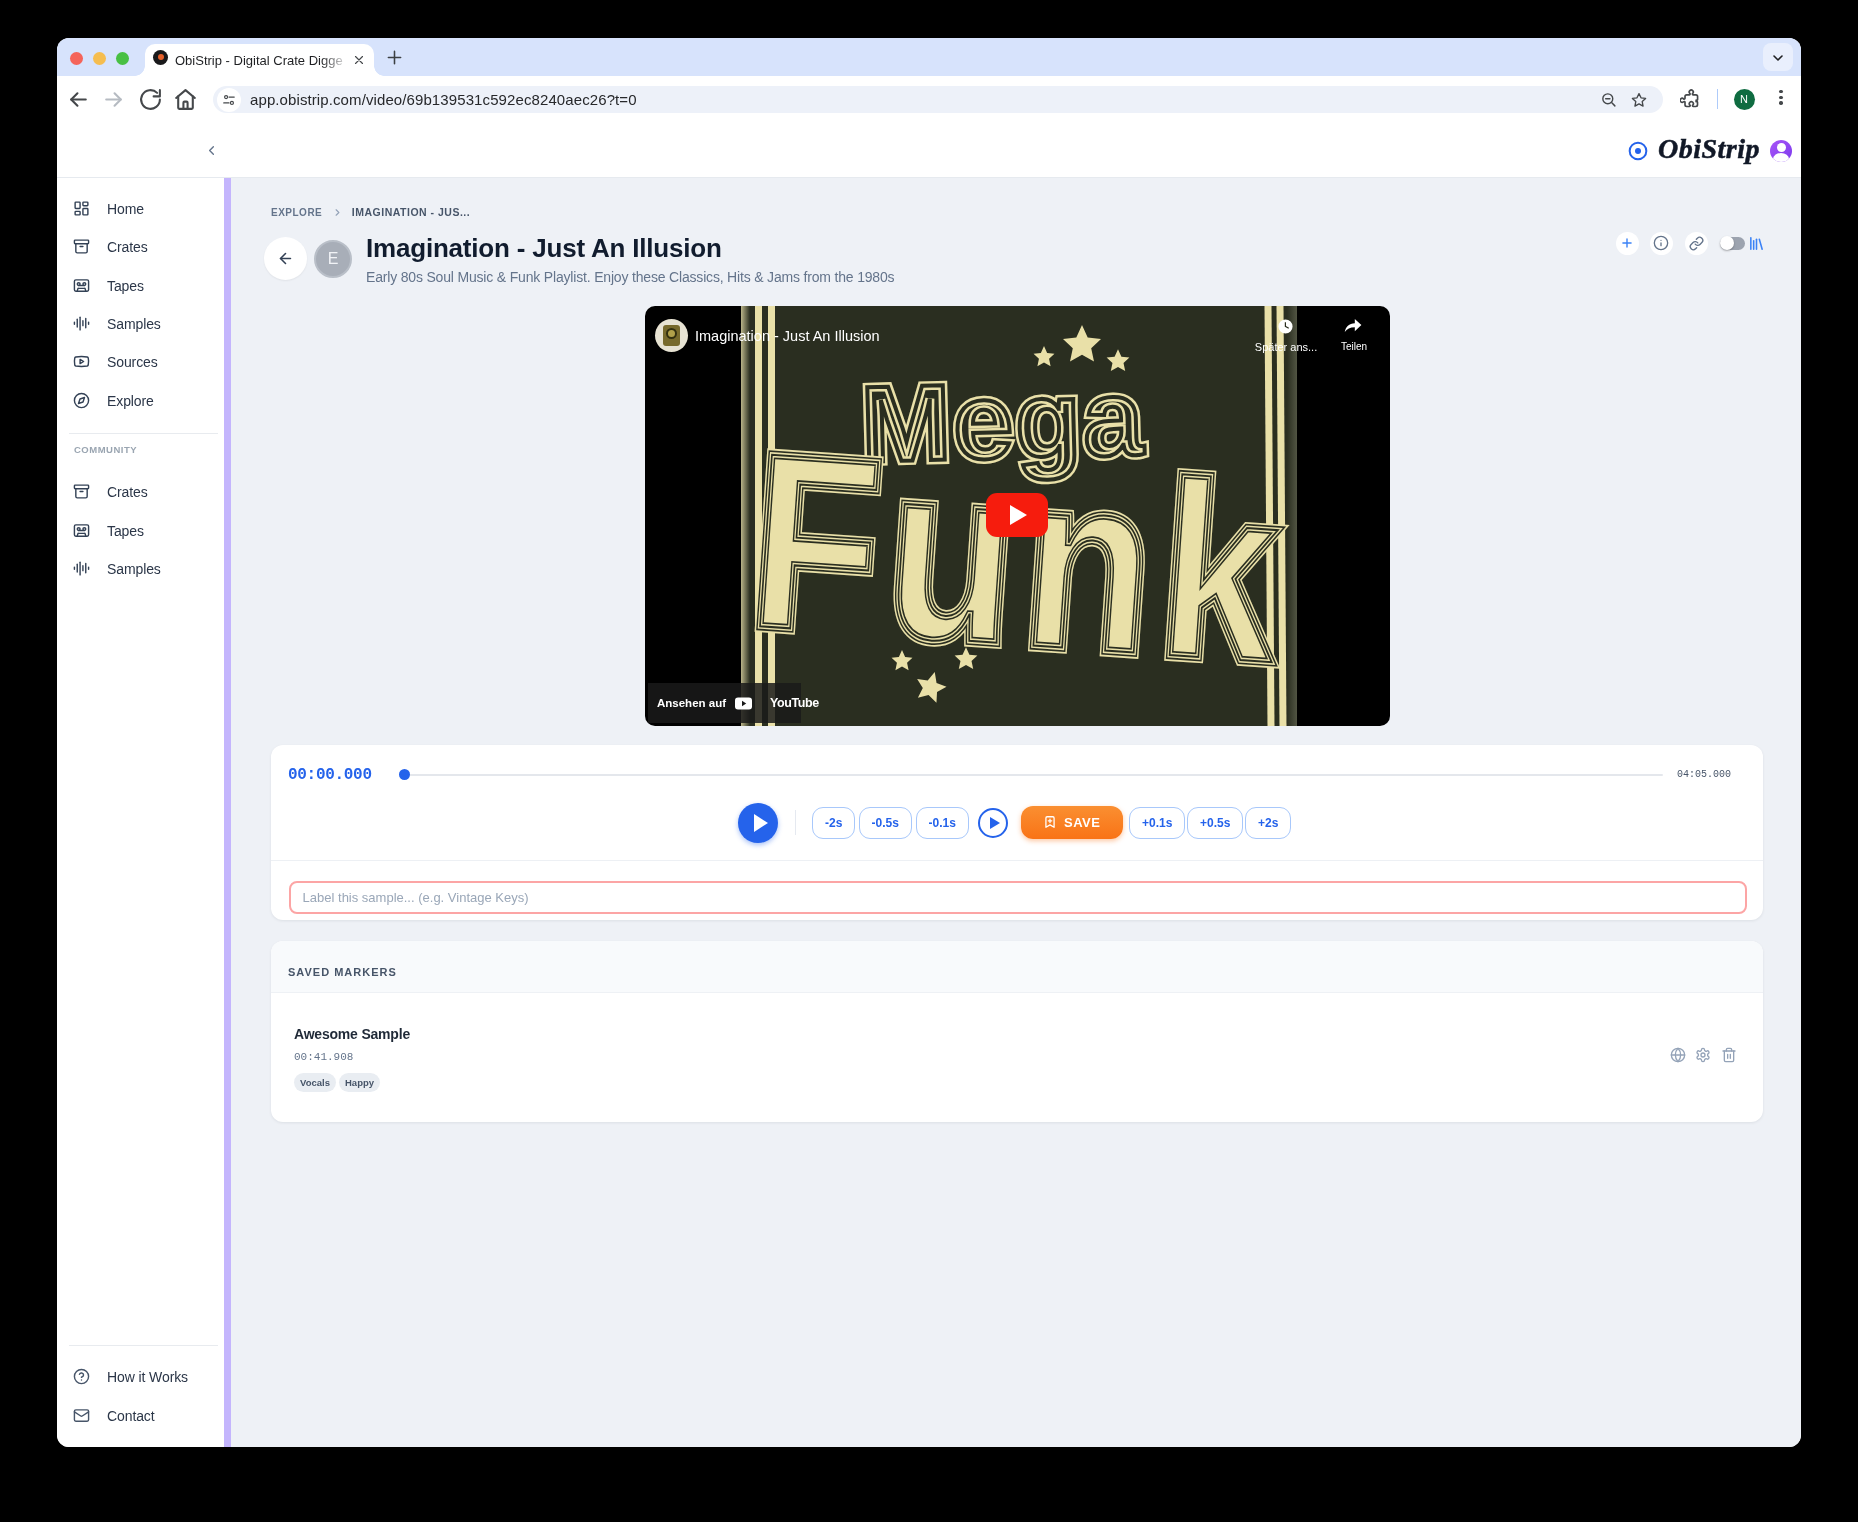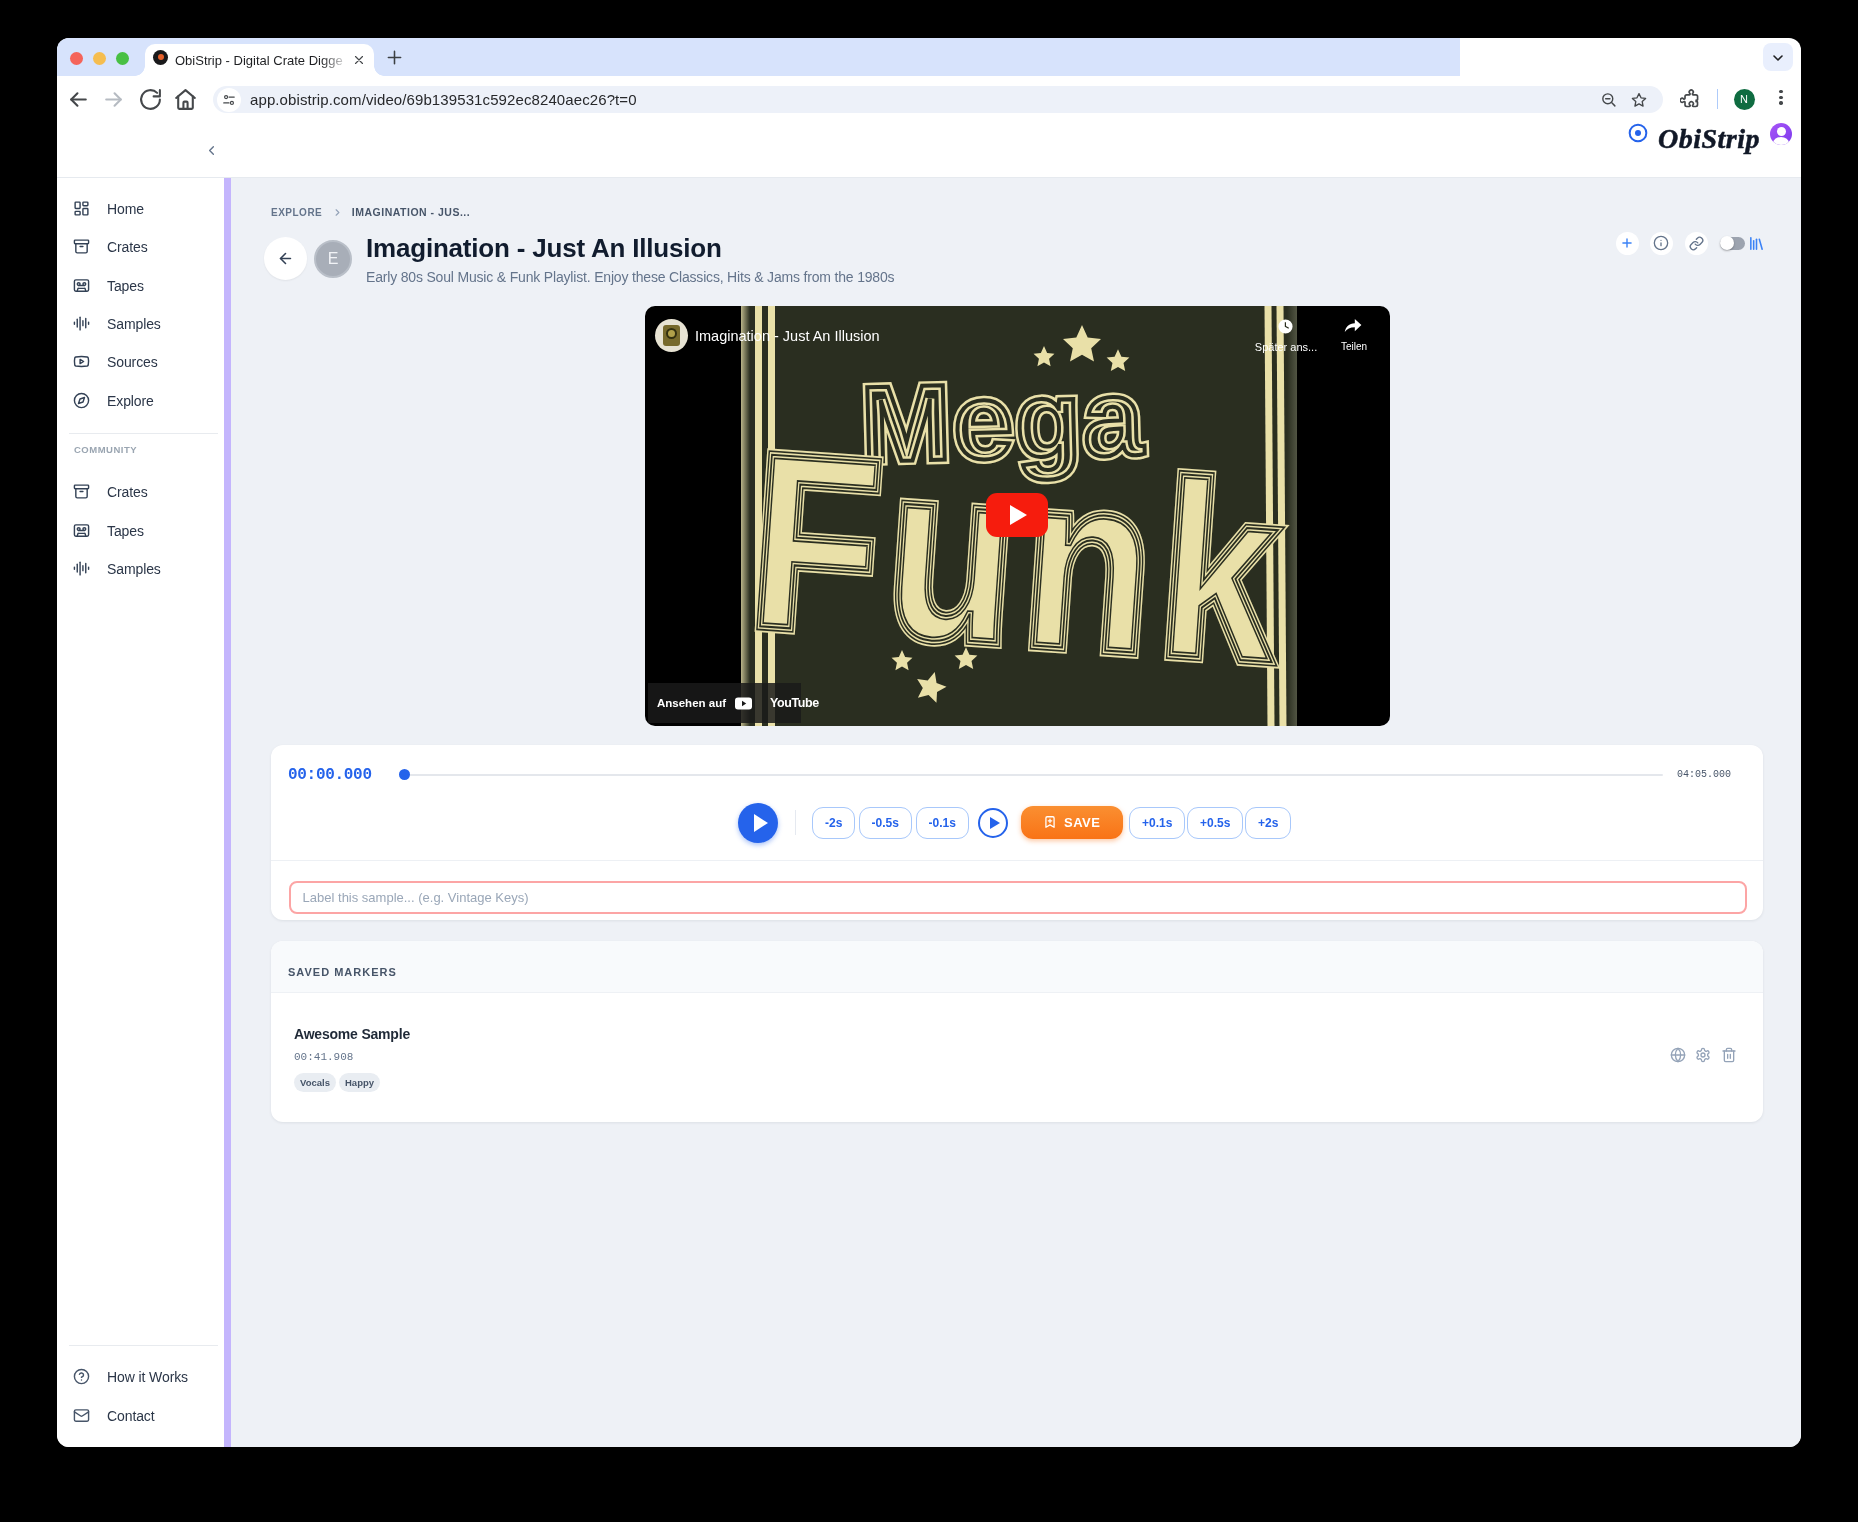--- a/index.html
+++ b/index.html
@@ -2,21 +2,21 @@
 <html><head>
 <meta charset="utf-8">
 <style>
   * { margin:0; padding:0; box-sizing:border-box; }
   html,body { width:1858px; height:1522px; background:#000; overflow:hidden;
     font-family:"Liberation Sans", sans-serif; }
   #win { position:absolute; left:57px; top:38px; width:1744px; height:1409px;
     border-radius:12px; overflow:hidden; background:#fff; }
 
   
-  #tabstrip { position:absolute; left:0; top:0; width:1403px; height:38px; background:#d7e3fc; }
+  #tabstrip { position:absolute; left:0; top:0; width:1744px; height:38px; background:#d7e3fc; }
   .tl { position:absolute; top:13.5px; width:13px; height:13px; border-radius:50%; }
   #tab { position:absolute; left:88px; top:6px; width:229px; height:32px; background:#fff;
     border-radius:10px 10px 0 0; }
   #tab::before { content:""; position:absolute; left:-10px; bottom:0; width:10px; height:10px;
     background:radial-gradient(circle at 0 0, rgba(0,0,0,0) 9.5px, #fff 10px); }
   #tab::after { content:""; position:absolute; right:-10px; bottom:0; width:10px; height:10px;
     background:radial-gradient(circle at 100% 0, rgba(0,0,0,0) 9.5px, #fff 10px); }
   #tabtitle { position:absolute; left:30px; top:9px; width:178px; height:16px; font-size:13px;
     color:#1f2023; white-space:nowrap; overflow:hidden;
     -webkit-mask-image:linear-gradient(90deg,#000 82%,transparent 98%); }
@@ -27,21 +27,21 @@
   
   #toolbar { position:absolute; left:0; top:38px; width:1744px; height:47px; background:#fff; }
   .tbi { position:absolute; top:11px; width:25px; height:25px; color:#454749; }
   #omni { position:absolute; left:156px; top:10px; width:1450px; height:27px; border-radius:14px;
     background:#edf1f9; }
   #urltxt { position:absolute; left:37px; top:5px; font-size:15px; color:#27282b; letter-spacing:.1px; }
 
   
   #appheader { position:absolute; left:0; top:85px; width:1744px; height:55px; background:#fff;
     border-bottom:1px solid #e6eaef; }
-  #logo { position:absolute; right:9px; top:0; height:55px; display:flex; }
+  #logo { position:absolute; right:9px; top:0; height:55px; display:flex; align-items:center; }
   #logotext { font-family:"Liberation Serif", serif; font-weight:bold; font-style:italic;
     font-size:28px; color:#111827; letter-spacing:.5px; margin:0 10px 4px 10px; -webkit-text-stroke:.5px #111827;}
 
   
   #sidebar { position:absolute; left:0; top:85px; width:174px; height:1324px; background:#fff;
     border-right:7px solid #c4b5fd;padding-left:36px; }
   .sbitem { position:absolute; left:16px; display:flex; align-items:center; color:#334155; }
   .sbitem svg { width:17px; height:17px; flex:none; }
   .sbitem span { margin-left:17px; font-size:14px; font-weight:500; letter-spacing:-.1px; color:#2b3648; }
   .sbdiv { position:absolute; left:12px; width:149px; border-top:1px solid #e8ebef; }

